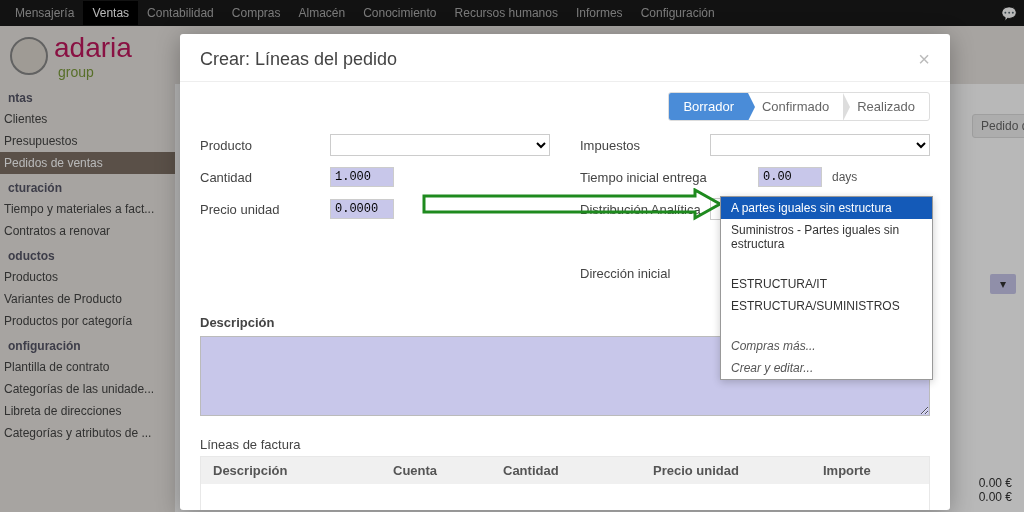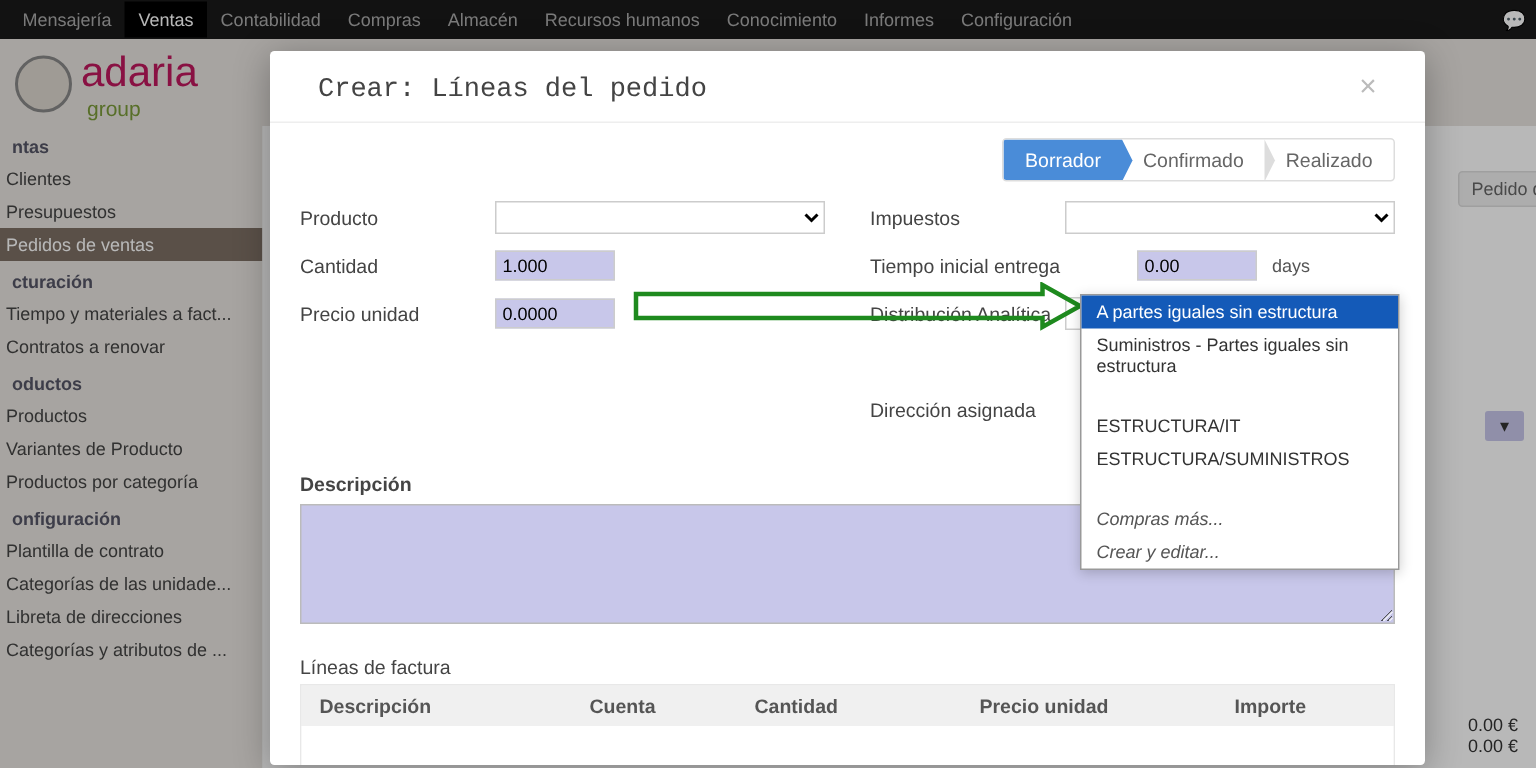--- a/index.html
+++ b/index.html
@@ -22,41 +22,41 @@
 .sidebar .item.active { background: #7d7065; color: #fff; }
 
 .content { position: absolute; left: 175px; top: 84px; right: 0; bottom: 0; background: #fff; }
 .breadcrumb-tag { position: absolute; right: -20px; top: 30px; background: #f0f0f0; border: 1px solid #ddd; border-radius: 3px 0 0 3px; padding: 4px 8px; font-size: 12px; color: #666; }
 .status-right { position: absolute; right: 8px; top: 190px; background: #c8c7ea; color: #333; padding: 3px 10px; border-radius: 2px; font-size: 12px; }
 .totals { position: absolute; right: 12px; bottom: 8px; font-size: 12px; color: #333; }
 
 .overlay { position: absolute; inset: 0; background: rgba(0,0,0,0.28); z-index: 5; }
 
 .modal { position: absolute; left: 180px; top: 34px; width: 770px; height: 476px; background: #fff; border-radius: 3px; box-shadow: 0 4px 24px rgba(0,0,0,0.3); z-index: 10; overflow: hidden; }
-.modal-header { padding: 14px 32px 10px; border-bottom: 1px solid #eee; display: flex; justify-content: space-between; align-items: center; font-family: Liberation Mono, monospace; }
+.modal-header { padding: 14px 20px 10px; border-bottom: 1px solid #eee; display: flex; justify-content: space-between; align-items: center; }
 .modal-title { font-size: 18px; color: #444; font-weight: normal; }
 .modal-close { color: #bbb; cursor: pointer; font-size: 20px; }
 
 .modal-status { padding: 10px 20px 4px; display: flex; justify-content: flex-end; }
 .status-steps { display: flex; border: 1px solid #ddd; border-radius: 3px; overflow: hidden; }
 .status-step { padding: 6px 14px; font-size: 13px; color: #666; position: relative; }
 .status-step.active { background: #4a8cd8; color: #fff; }
 .status-step::after { content: ""; position: absolute; right: -7px; top: 50%; transform: translateY(-50%); border-left: 7px solid #ddd; border-top: 14px solid transparent; border-bottom: 14px solid transparent; z-index: 1; }
 .status-step.active::after { border-left-color: #4a8cd8; }
 .status-step:last-child::after { display: none; }
 
 .modal-body { padding: 8px 20px; }
 .form-grid { display: flex; gap: 30px; }
 .form-col { flex: 1; }
 .form-row { display: flex; align-items: center; margin-bottom: 8px; min-height: 24px; }
 .form-label { width: 130px; font-size: 13px; color: #444; font-weight: normal; }
 .form-control { flex: 1; }
 .form-select, .form-input { width: 100%; border: 1px solid #ccc; padding: 2px 4px; font-size: 12px; background: #fff; }
 .form-select { height: 22px; }
-.form-input.filled { background: #c8c7ea; width: 80px; }
+.form-input.filled { background: #c8c7ea; width: 64px; font-family: Liberation Mono, monospace; }
 .days-label { margin-left: 10px; font-size: 12px; color: #555; }
 
 .desc-section { margin-top: 22px; }
 .desc-label { font-size: 13px; color: #444; font-weight: bold; margin-bottom: 6px; }
 .desc-box { width: 100%; height: 80px; background: #c8c7ea; border: 1px solid #bbb; }
 
 .invoice-section { margin-top: 18px; }
 .invoice-label { font-size: 13px; color: #444; font-weight: normal; margin-bottom: 4px; margin-top: 12px; }
 .invoice-table { background: #f5f5f5; border: 1px solid #e8e8e8; }
 .invoice-head { display: flex; padding: 6px 12px; font-size: 13px; color: #555; font-weight: bold; background: #f0f0f0; }
@@ -77,22 +77,22 @@
 </style>
 </head>
 <body>
 
 <div class="topbar">
   <div class="tab">Mensajería</div>
   <div class="tab active">Ventas</div>
   <div class="tab">Contabilidad</div>
   <div class="tab">Compras</div>
   <div class="tab">Almacén</div>
+  <div class="tab">Conocimiento</div>
   <div class="tab">Recursos humanos</div>
-  <div class="tab">Conocimiento</div>
   <div class="tab">Informes</div>
   <div class="tab">Configuración</div>
   <div class="topbar-icons">💬</div>
 </div>
 
 <div class="logo-area">
   <div class="logo">
     <div class="logo-icon"></div>
     <div>
       <span class="logo-text">adaria</span><br>
@@ -178,21 +178,21 @@
             <input class="form-input filled" value="0.00" style="">
             <span class="days-label">days</span>
           </div>
         </div>
         <div class="form-row">
           <div class="form-label">Distribución Analítica</div>
           <div class="form-control"><select class="form-select"><option></option></select></div>
         </div>
         <div class="form-row" style="height:12px;"></div>
         <div class="form-row">
-          <div class="form-label">Dirección asignada</div>
+          <div class="form-label">Dirección inicial</div>
         </div>
       </div>
     </div>
 
     <div class="desc-section">
       <div class="desc-label">Descripción</div>
       <textarea class="desc-box" style=""></textarea>
     </div>
 
     <div class="invoice-section">

